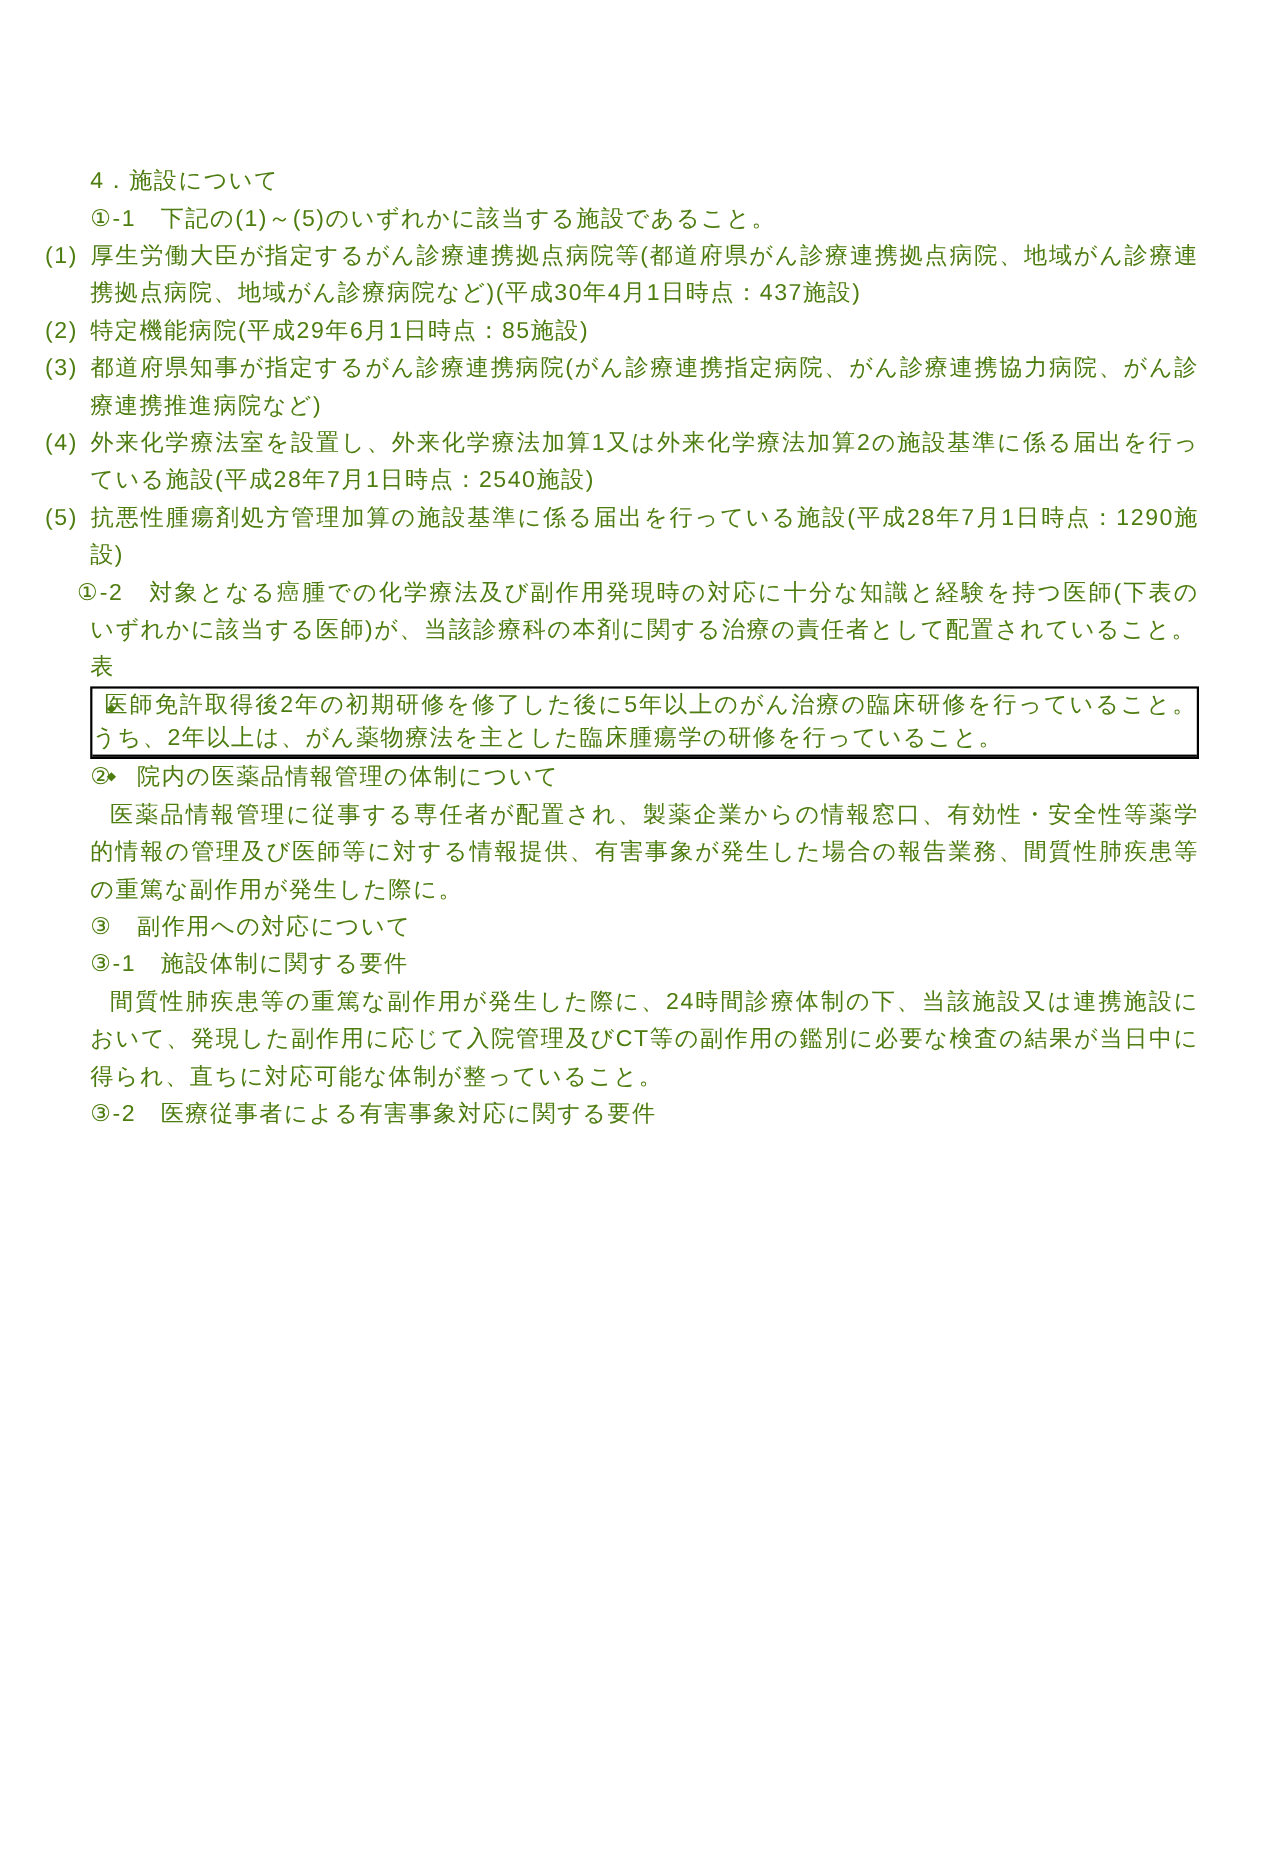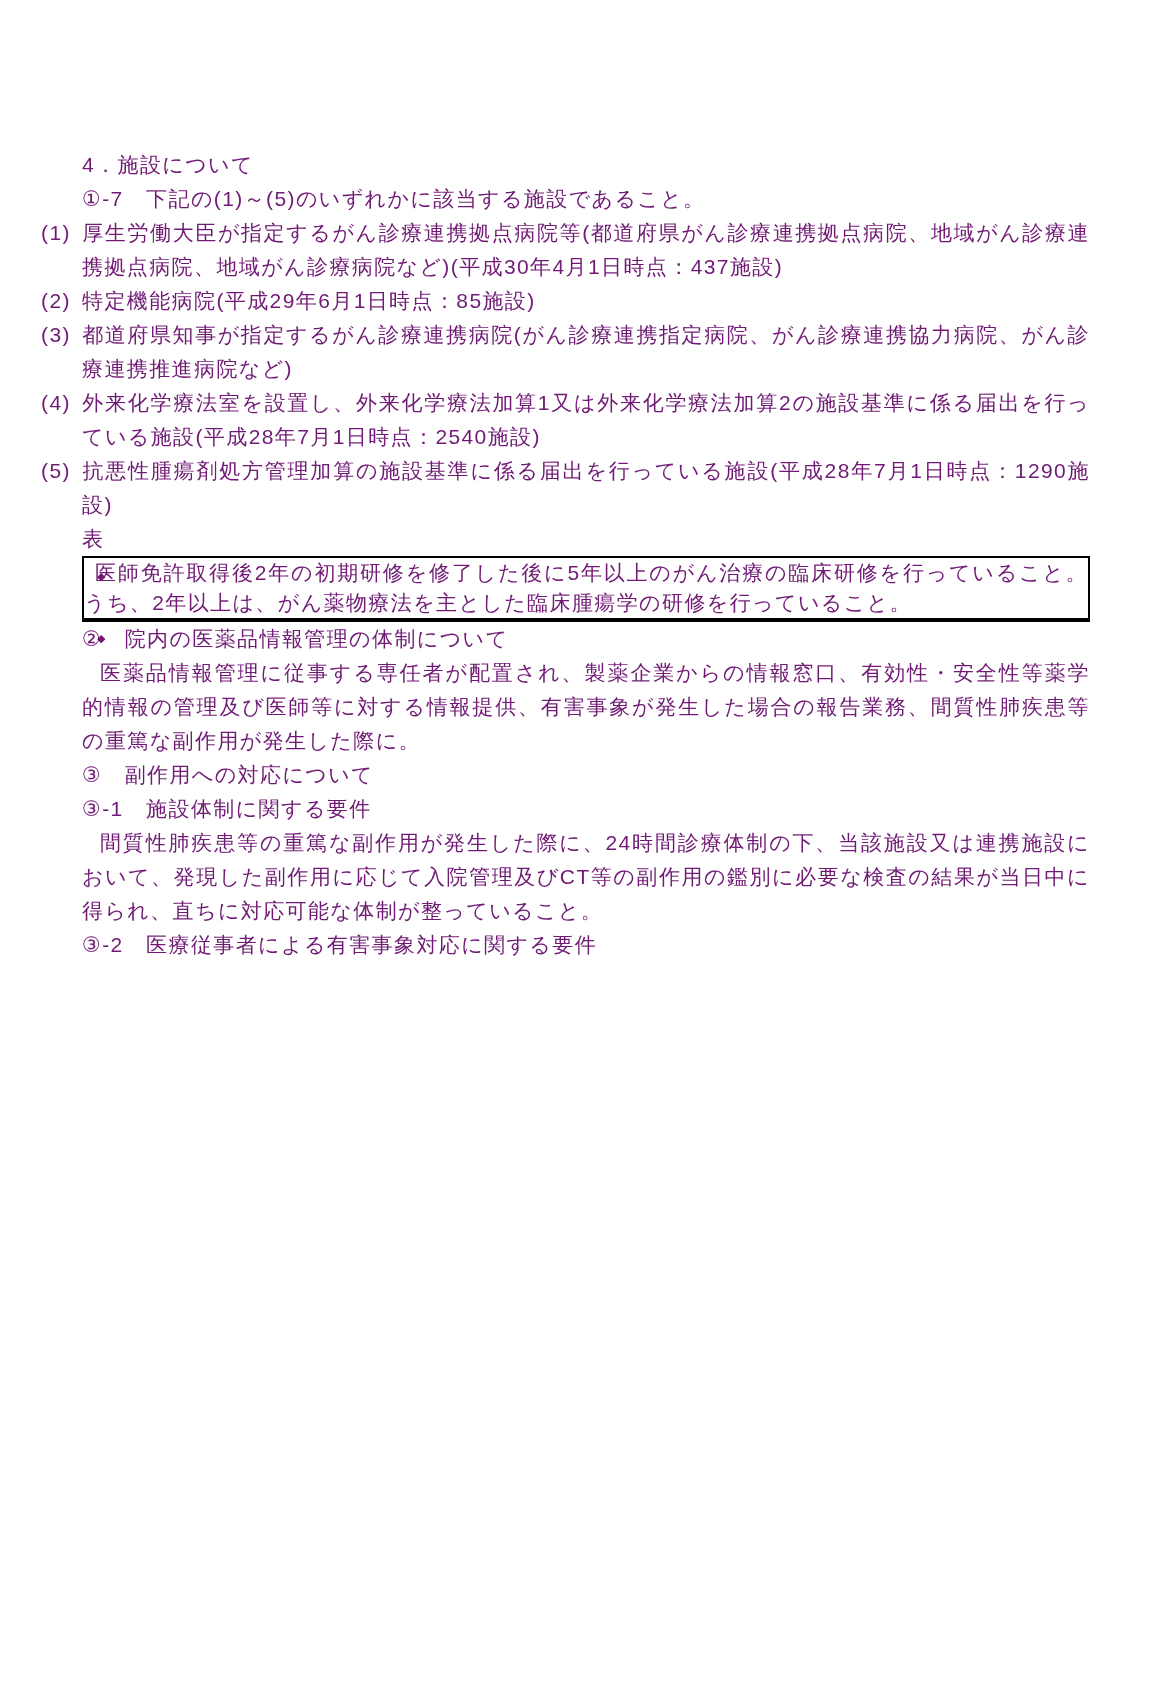--- a/index.html
+++ b/index.html
@@ -14,21 +14,21 @@
   }
   .page {
     box-sizing: border-box;
     width: 1166px;
     height: 1356px;
     padding: 148px 76px 0 82px;
     font-family: "Liberation Sans", "DejaVu Sans", sans-serif;
     font-size: 21px;
     line-height: 34px;
     letter-spacing: 1.4px;
-    color: #701a75;
+    color: #4d7c0f;
     background: #ffffff;
   }
   .page p, .page h1, .page h2, .page h3, .page div {
     margin: 0;
     padding: 0;
     font-size: 21px;
     font-weight: normal;
     text-align: justify;
   }
   .indent-first {
@@ -80,38 +80,39 @@
 </style>
 </head>
 <body>
 
 <div class="page">
 
   <h1>4．施設について</h1>
 
 
 
-  <p>①-7　下記の(1)～(5)のいずれかに該当する施設であること。</p>
+  <p>①-1　下記の(1)～(5)のいずれかに該当する施設であること。</p>
 
   <div class="numbered-item">
     <span class="num">(1)</span><span>厚生労働大臣が指定するがん診療連携拠点病院等(都道府県がん診療連携拠点病院、地域がん診療連携拠点病院、地域がん診療病院など)(平成30年4月1日時点：437施設)</span>
   </div>
   <div class="numbered-item">
     <span class="num">(2)</span><span>特定機能病院(平成29年6月1日時点：85施設)</span>
   </div>
   <div class="numbered-item">
     <span class="num">(3)</span><span>都道府県知事が指定するがん診療連携病院(がん診療連携指定病院、がん診療連携協力病院、がん診療連携推進病院など)</span>
   </div>
   <div class="numbered-item">
     <span class="num">(4)</span><span>外来化学療法室を設置し、外来化学療法加算1又は外来化学療法加算2の施設基準に係る届出を行っている施設(平成28年7月1日時点：2540施設)</span>
   </div>
   <div class="numbered-item">
     <span class="num">(5)</span><span>抗悪性腫瘍剤処方管理加算の施設基準に係る届出を行っている施設(平成28年7月1日時点：1290施設)</span>
   </div>
 
+  <p class="hang-small">①-2　対象となる癌腫での化学療法及び副作用発現時の対応に十分な知識と経験を持つ医師(下表のいずれかに該当する医師)が、当該診療科の本剤に関する治療の責任者として配置されていること。</p>
 
   <div>表</div>
 
   <div class="req-table">
     <div class="req-row">
       <span class="bullet">◆</span>
       <span>医師免許取得後2年の初期研修を修了した後に5年以上のがん治療の臨床研修を行っていること。うち、2年以上は、がん薬物療法を主とした臨床腫瘍学の研修を行っていること。</span>
     </div>
     <div class="req-row">
       <span class="bullet">◆</span>

